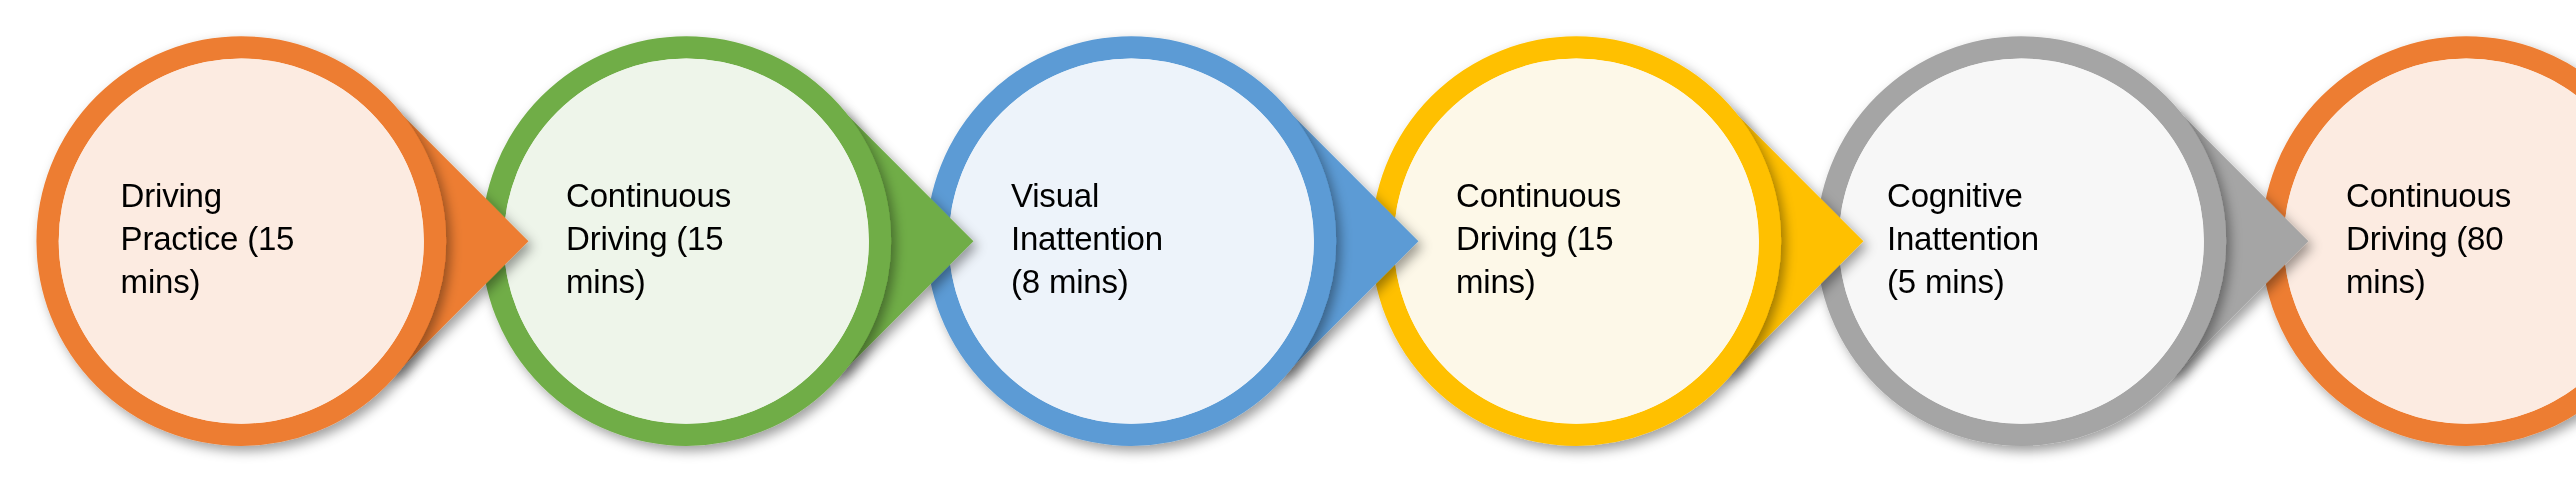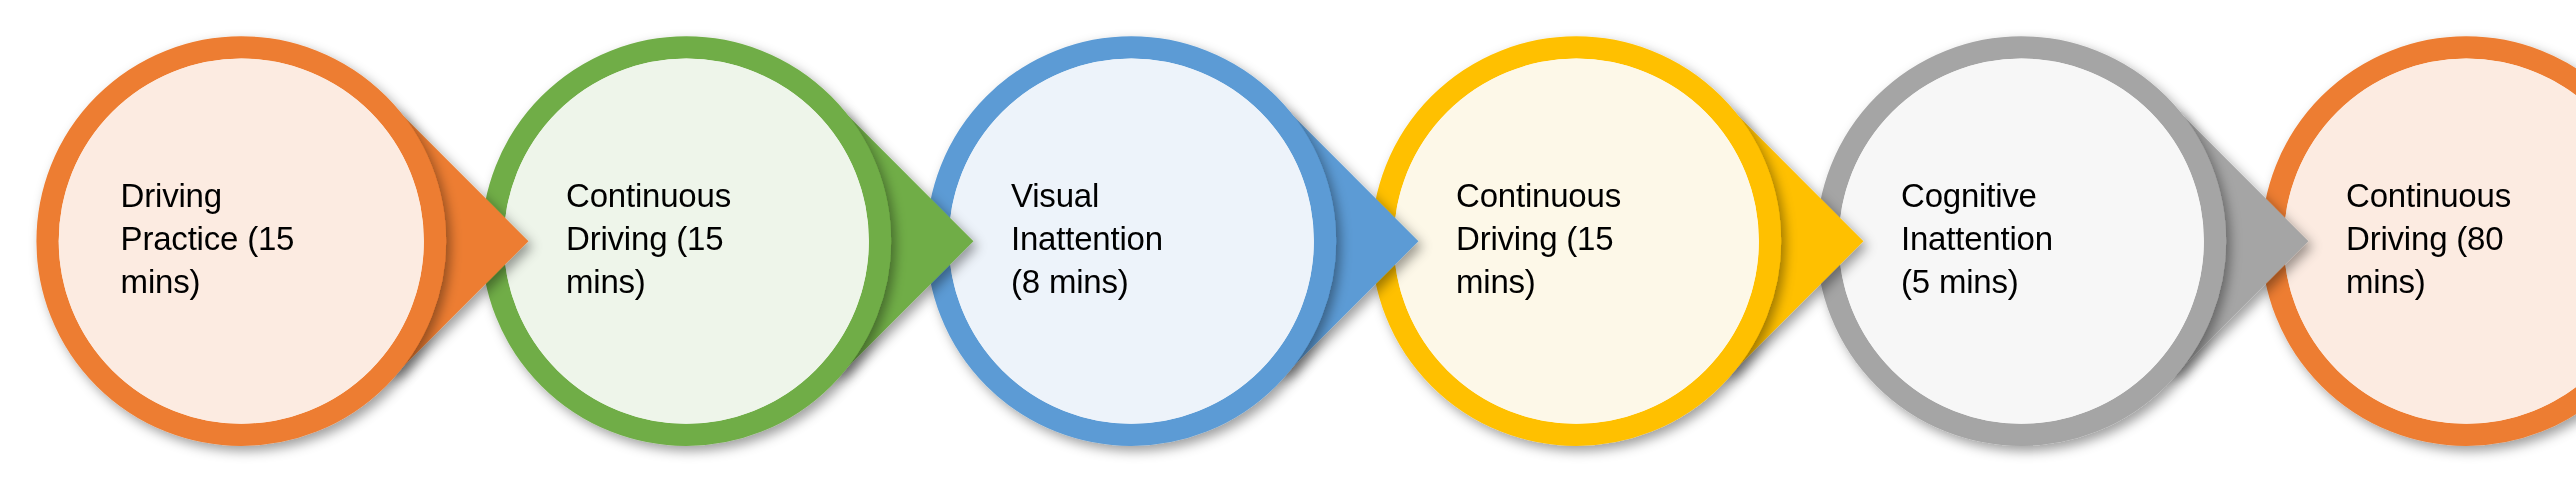--- a/index.html
+++ b/index.html
@@ -104,21 +104,21 @@
       <svg class="stage-svg" width="600" height="484" viewBox="0 0 700 564" xmlns="http://www.w3.org/2000/svg">
         <defs>
           <filter id="sh4" x="-25%" y="-25%" width="160%" height="160%">
             <feDropShadow dx="5" dy="6" stdDeviation="7" flood-color="#000000" flood-opacity="0.38"></feDropShadow>
           </filter>
         </defs>
         <polygon points="250,129 433,129 585,281 433,433 250,433" fill="#A5A5A5" filter="url(#sh4)"></polygon>
         <circle cx="250" cy="281" r="226" fill="#F7F7F7" stroke="#A5A5A5" stroke-width="26" filter="url(#sh4)"></circle>
         <circle cx="250" cy="281" r="213" fill="#F7F7F7"></circle>
       </svg>
-      <div class="stage-label" style="left:86px; top:174px; width:257px;">Cognitive
+      <div class="stage-label" style="left:72px; top:174px; width:257px;">Cognitive
 Inattention
 (5 mins)</div>
     </div>
     <div class="stage" style="left: 2252px; width: 600px; z-index: 95;">
       <svg class="stage-svg" width="600" height="484" viewBox="0 0 700 564" xmlns="http://www.w3.org/2000/svg">
         <defs>
           <filter id="sh5" x="-25%" y="-25%" width="160%" height="160%">
             <feDropShadow dx="5" dy="6" stdDeviation="7" flood-color="#000000" flood-opacity="0.38"></feDropShadow>
           </filter>
         </defs>

